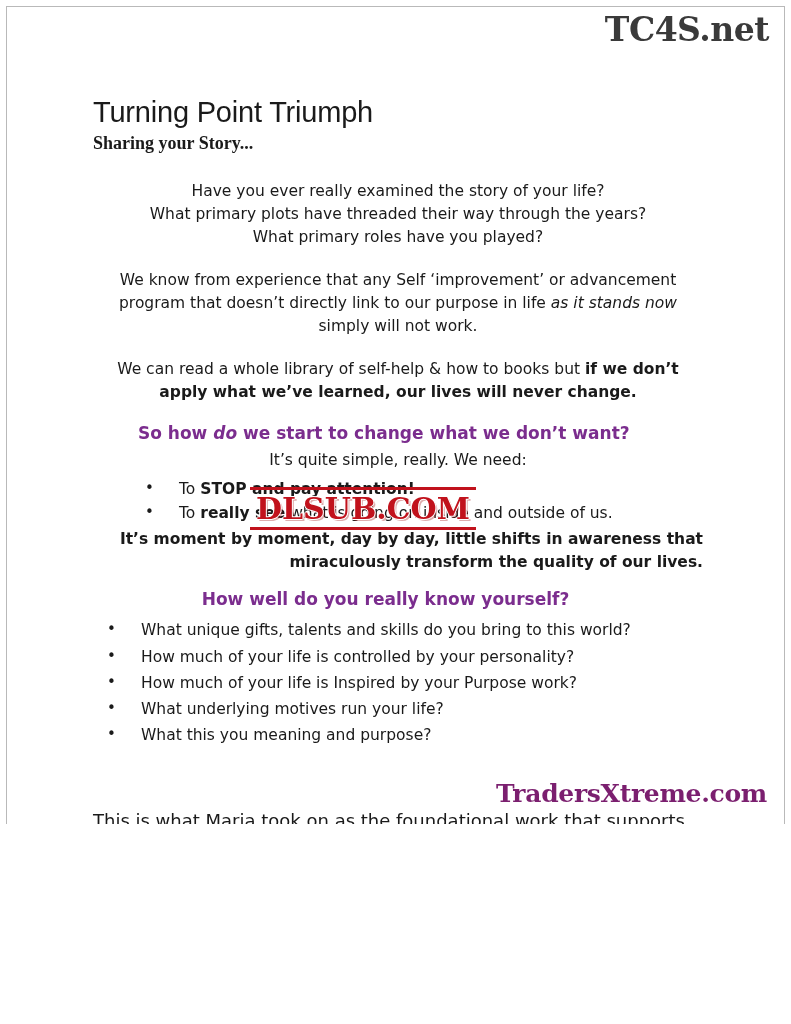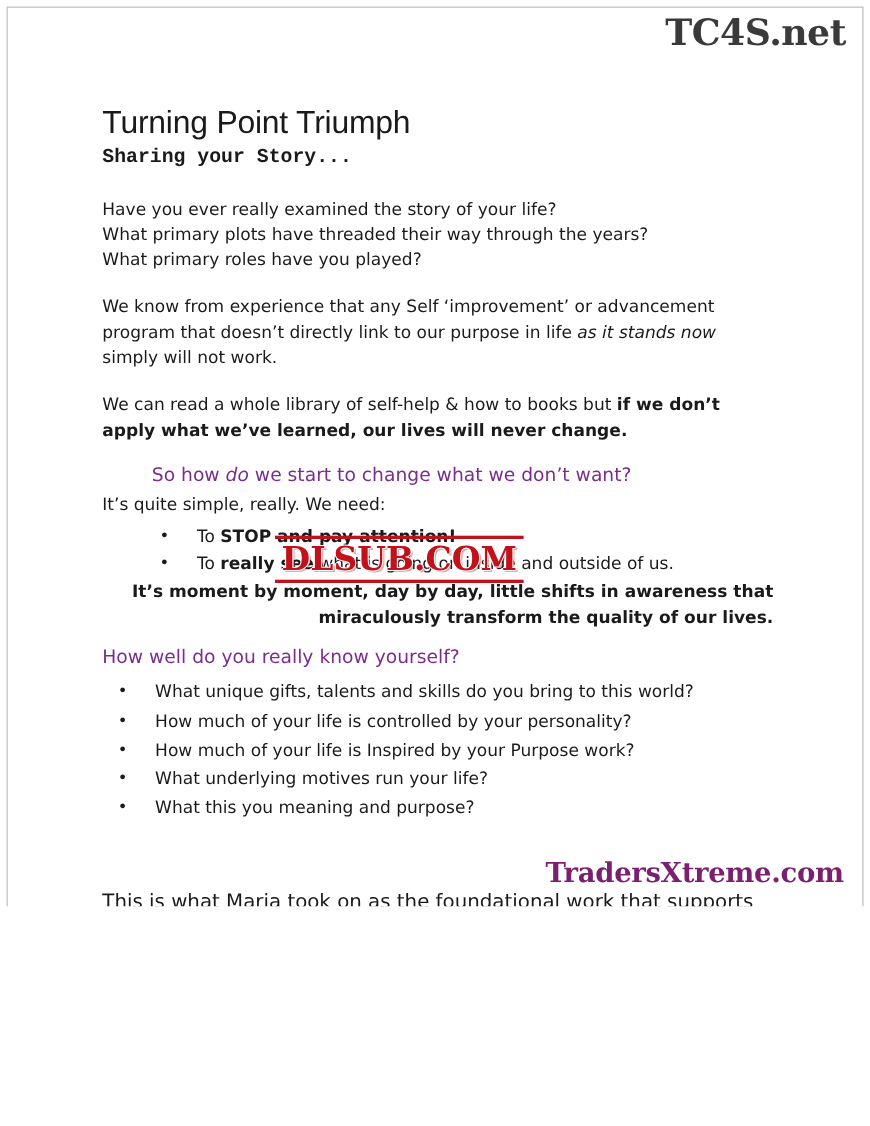--- a/index.html
+++ b/index.html
@@ -56,45 +56,46 @@
     color: #1a1a1a;
   }
   h1.title {
     font-family: "Liberation Sans", sans-serif;
     font-size: 29px;
     font-weight: normal;
     margin: 0 0 4px 0;
     letter-spacing: -0.2px;
   }
   h2.subtitle {
-    font-family: Liberation Mono, monospace;
+    font-family: Liberation Serif, serif;
     font-size: 18px;
     font-weight: bold;
     margin: 0 0 26px 0;
   }
   p.para {
     font-size: 15.5px;
     line-height: 1.48;
     margin: 0 0 20px 0;
+    text-align: center;
   }
   p.para.tight {
     margin-bottom: 18px;
   }
   .heading-purple {
     color: #7b2d8e;
-    font-weight: normal;
+    font-weight: bold;
     font-size: 17px;
     margin: 0 0 4px 0;
     line-height: 1.4;
   }
   .heading-purple.indent {
     padding-left: 45px;
   }
   .heading-purple.center {
-    text-align: left;
+    text-align: center;
     padding-right: 25px;
     margin-top: 14px;
     margin-bottom: 8px;
   }
   .it { font-style: italic; }
   .bd { font-weight: bold; }
   ul.bullets {
     margin: 6px 0 0 0;
     padding: 0 0 0 52px;
     list-style: none;

